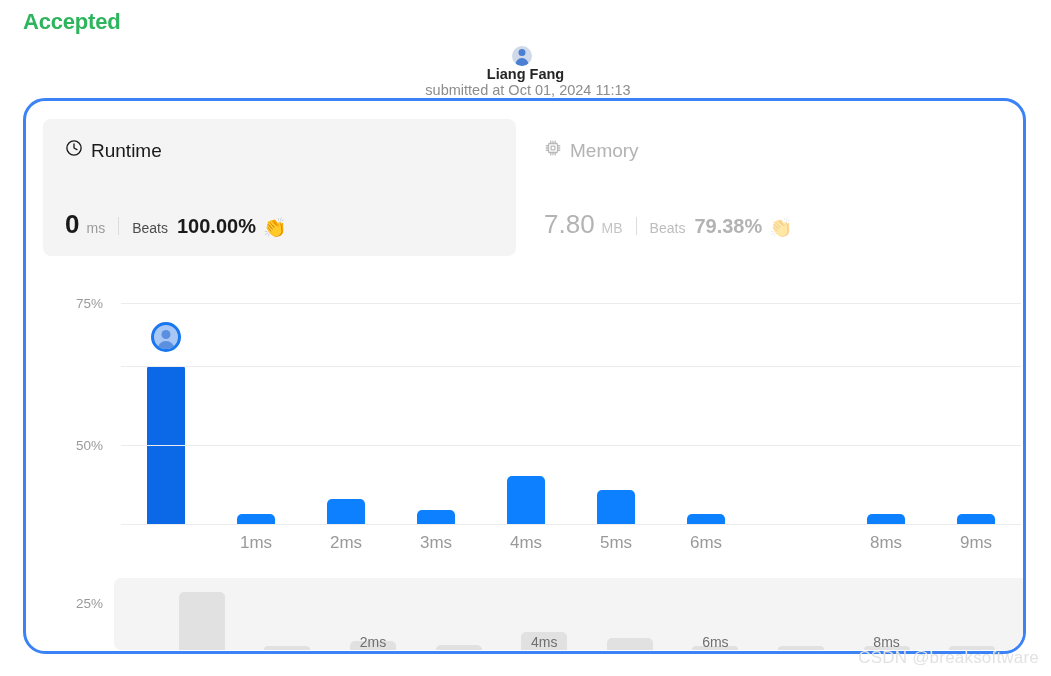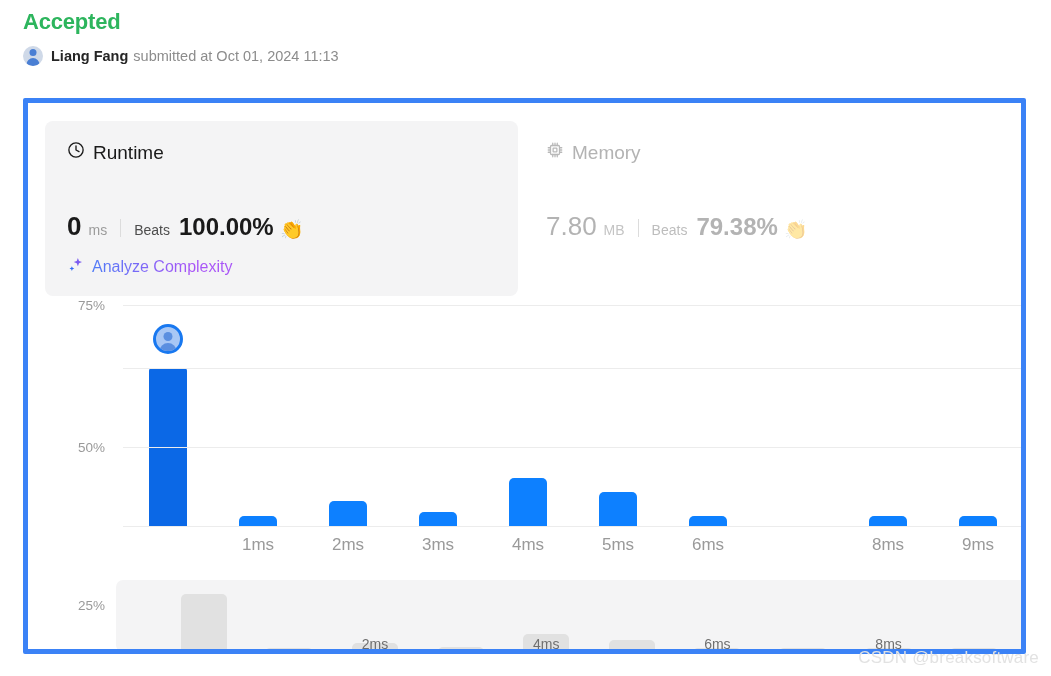--- a/index.html
+++ b/index.html
@@ -30,20 +30,21 @@
     color: #2db55d;
     letter-spacing: -0.2px;
     line-height: 28px;
     margin: 0;
   }
   .submitter-row {
     display: flex;
     align-items: center;
     margin-top: 10px;
     font-size: 14.5px;
+    flex-direction: column;
   }
   .avatar-small {
     width: 20px;
     height: 20px;
     border-radius: 50%;
     background: #cfd9e8;
     margin-right: 8px;
     flex: 0 0 auto;
     position: relative;
     overflow: hidden;
@@ -99,22 +100,22 @@
   }
   .solution-btn svg { display:block; }
 
   
   .result-card {
     position: absolute;
     left: 23px;
     top: 98px;
     width: 1003px;
     height: 556px;
-    border: 5px solid #3b82f6;
-    border-radius: 2px;
+    border: 3px solid #3b82f6;
+    border-radius: 22px;
     background: #ffffff;
     box-sizing: border-box;
     overflow: hidden;
   }
 
   
   .metrics {
     position: absolute;
     left: 17px;
     top: 18px;
@@ -174,21 +175,21 @@
     top: 2px;
   }
   .beats-label {
     font-size: 14px;
     color: #4d4d4d;
     margin-right: 9px;
     margin-top: 40px;
   }
   .beats-label.muted { color: #bdbdbd; }
   .beats-pct {
-    font-size: 24px;
+    font-size: 20px;
     font-weight: bold;
     color: #1a1a1a;
   }
   .beats-pct.muted { color: #b3b3b3; font-weight: bold; }
   .clap {
     margin-left: 7px;
     font-size: 19px;
     position: relative;
     top: 1px;
   }
@@ -396,29 +397,20 @@
 
       <div class="metric-values">
         <span class="big-num">0</span>
         <span class="unit">ms</span>
         <span class="vbar"></span>
         <span class="beats-label">Beats</span>
         <span class="beats-pct">100.00%</span>
         <span class="clap">👏</span>
       </div>
 
-      <div class="analyze-row">
-        <span>
-          <svg width="18" height="18" viewBox="0 0 24 24">
-            <path d="M14.5 2.5l1.5 4 4 1.5-4 1.5-1.5 4-1.5-4-4-1.5 4-1.5z" fill="#7b5cf0"></path>
-            <path d="M6.5 13.5l.9 2.3 2.3.9-2.3.9-.9 2.3-.9-2.3-2.3-.9 2.3-.9z" fill="#2f6bf5"></path>
-          </svg>
-        </span>
-        <span class="analyze-text">Analyze Complexity</span>
-      </div>
     </div>
 
     <div class="metric-card inactive">
       <div class="metric-head">
         <span>
           <svg width="18" height="18" viewBox="0 0 24 24" fill="none" stroke="#b9b9b9" stroke-width="1.7" stroke-linecap="round" stroke-linejoin="round">
             <rect x="6" y="6" width="12" height="12" rx="1.5"></rect>
             <rect x="9.5" y="9.5" width="5" height="5" rx="0.6"></rect>
             <path d="M9 3v3M12 3v3M15 3v3M9 18v3M12 18v3M15 18v3M3 9h3M3 12h3M3 15h3M18 9h3M18 12h3M18 15h3"></path>
           </svg>

